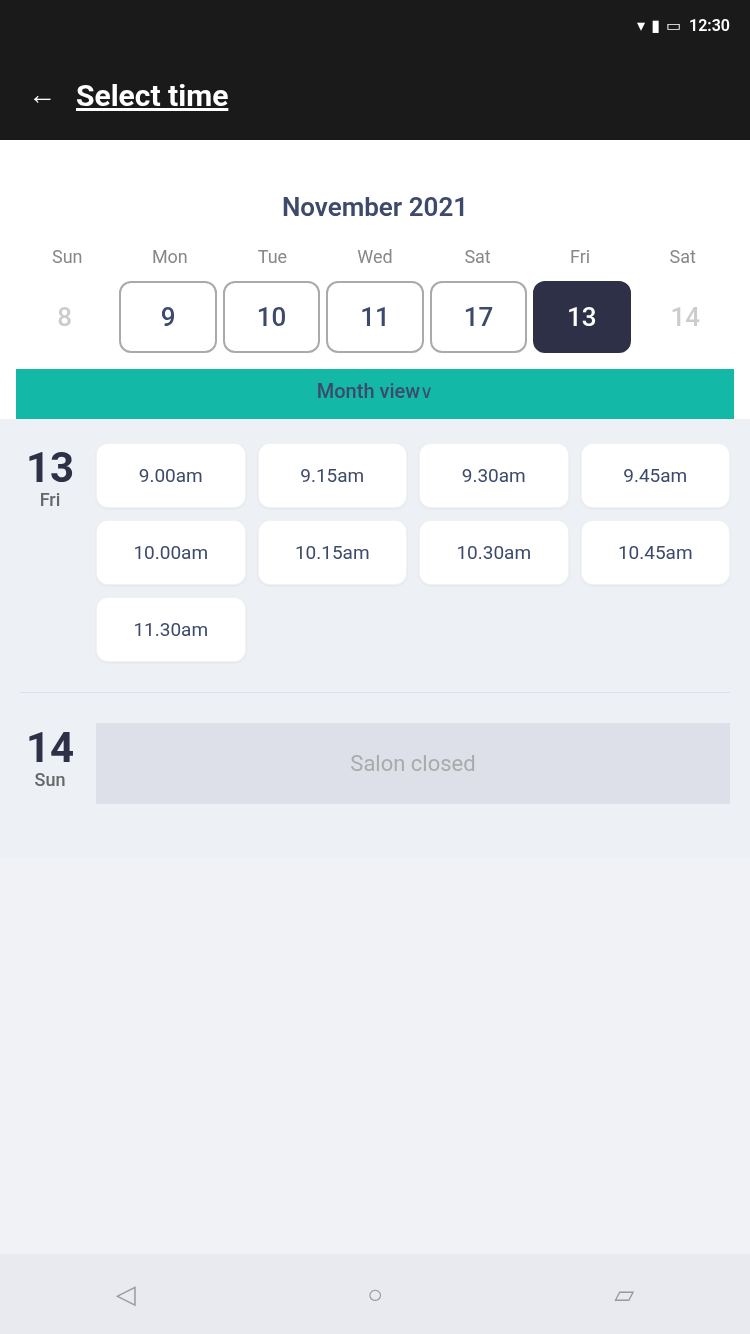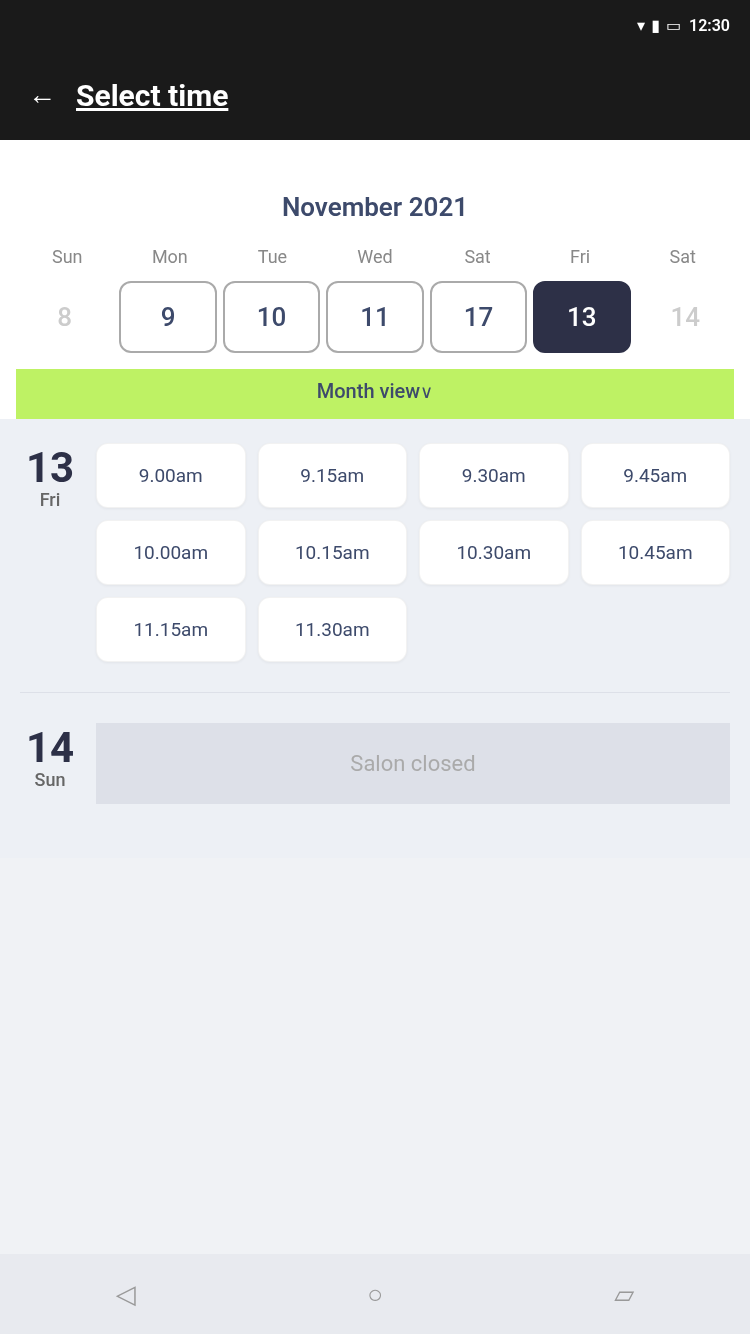--- a/index.html
+++ b/index.html
@@ -117,21 +117,21 @@
     .day-cell.dimmed {
       color: #ccc;
     }
 
     
     .month-view-row {
       display: flex;
       align-items: center;
       justify-content: center;
       padding: 10px 0 16px;
-      background: #bef264;
+      background: #14b8a6;
       cursor: pointer;
     }
     .month-view-label {
       font-size: 20px;
       color: #3d4a6b;
       font-weight: 500;
     }
     .chevron-down {
       font-size: 18px;
       color: #3d4a6b;
@@ -285,21 +285,20 @@
     </div>
     <div class="slots-grid">
       <div class="time-slot">9.00am</div>
       <div class="time-slot">9.15am</div>
       <div class="time-slot">9.30am</div>
       <div class="time-slot">9.45am</div>
       <div class="time-slot">10.00am</div>
       <div class="time-slot">10.15am</div>
       <div class="time-slot">10.30am</div>
       <div class="time-slot">10.45am</div>
-      <div class="time-slot">11.15am</div>
       <div class="time-slot">11.30am</div>
     </div>
   </div>
 
   <div class="divider"></div>
 
   <div class="closed-block">
     <div class="day-label">
       <span class="day-number">14</span>
       <span class="day-name">Sun</span>

